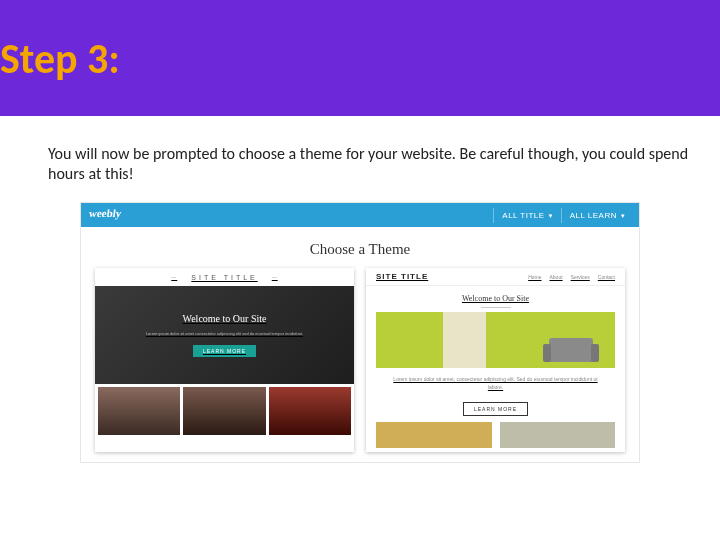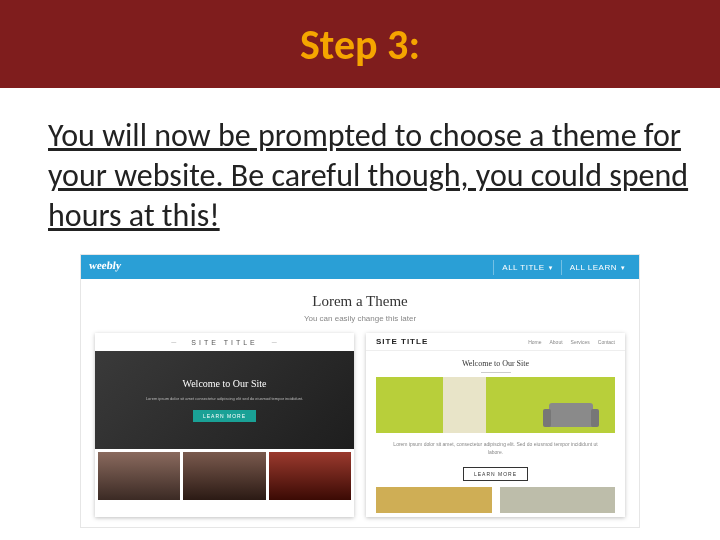--- a/index.html
+++ b/index.html
@@ -1,30 +1,30 @@
 <!DOCTYPE html>
 <html><head>
 <meta charset="utf-8">
 <style>
   * { margin: 0; padding: 0; box-sizing: border-box; }
   body { width: 720px; height: 540px; background: #fff; font-family: Calibri, Arial, sans-serif; overflow: hidden; }
-  .header-band { background: #7f1d1d; width: 100%; height: 88px; display: flex; align-items: center; justify-content: center; }
+  .header-band { background: #6d28d9; width: 100%; height: 116px; display: flex; align-items: center; }
   .step-title { color: #f5a500; font-size: 42px; font-weight: 700; }
-  .body-text { padding: 28px 24px 18px 48px; font-size: 32px; color: #222; line-height: 1.25; text-decoration: underline; }
+  .body-text { padding: 28px 24px 18px 48px; font-size: 16px; color: #222; line-height: 1.25; }
   .screenshot-wrap { display: flex; justify-content: center; }
   .mini-ui { width: 560px; background: #fff; border: 1px solid #e6e6e6; font-family: Arial, sans-serif; }
   .mini-topbar { height: 24px; background: #2a9fd6; display: flex; align-items: center; justify-content: flex-end; padding: 0 6px; position: relative; }
   .mini-logo { position: absolute; left: 8px; top: 4px; color: #fff; font-family: cursive; font-size: 11px; font-weight: bold; transform: skew(-8deg); }
   .top-btn { background: rgba(255,255,255,0.0); color: #fff; font-size: 8px; padding: 3px 8px; border-left: 1px solid rgba(255,255,255,0.35); letter-spacing: 0.5px; }
   .top-chev { font-size: 7px; margin-left: 4px; }
   .mini-hero { text-align: center; padding: 14px 0 10px; }
   .mini-hero-title { font-size: 15px; font-weight: 400; color: #333; font-family: Georgia, serif; }
   .mini-hero-sub { font-size: 8px; color: #888; margin-top: 4px; }
   .theme-row { display: flex; gap: 12px; padding: 0 14px 10px; }
-  .theme-card { flex: 1; background: #fff; box-shadow: 0 1px 4px rgba(0,0,0,0.25); overflow: hidden; }
+  .theme-card { flex: 1; background: #fff; box-shadow: 0 1px 4px rgba(0,0,0,0.25); overflow: hidden; text-decoration: underline; }
   
   .cardA-nav { height: 18px; background: #fff; display: flex; align-items: center; justify-content: center; gap: 14px; position: relative; }
   .cardA-brand { font-size: 7px; letter-spacing: 3px; color: #555; }
   .cardA-link { font-size: 5px; color: #999; letter-spacing: 1px; }
   .cardA-hero { height: 98px; background: linear-gradient(135deg,#3a3a3a,#1e1e1e); display:flex; flex-direction:column; align-items:center; justify-content:center; color:#fff; text-align:center; padding:0 18px; }
   .cardA-welcome { font-size: 10px; font-family: Georgia, serif; line-height:1.2; }
   .cardA-desc { font-size:4px; color:#bbb; margin-top:6px; line-height:1.4; max-width:170px; }
   .cardA-cta { margin-top:8px; font-size:5px; background:#1aa196; color:#fff; padding:3px 10px; letter-spacing:1px; }
   .cardA-bottom { height:54px; background:#fff; display:flex; gap:3px; padding:3px; }
   .cardA-thumb { flex:1; background:#6b4a3e; }
@@ -66,22 +66,21 @@
       <div class="mini-logo">weebly</div>
       <div class="top-btn">
         <span>ALL TITLE</span><span class="top-chev">▾</span>
       </div>
       <div class="top-btn">
         <span>ALL LEARN</span><span class="top-chev">▾</span>
       </div>
     </div>
 
     <div class="mini-hero">
-      <div class="mini-hero-title">Lorem a Theme</div>
-      <div class="mini-hero-sub">You can easily change this later</div>
+      <div class="mini-hero-title">Choose a Theme</div>
     </div>
 
     <div class="theme-row">
 
       <div class="theme-card">
         <div class="cardA-nav">
           <span class="cardA-link">—</span>
           <span class="cardA-brand">SITE TITLE</span>
           <span class="cardA-link">—</span>
         </div>

